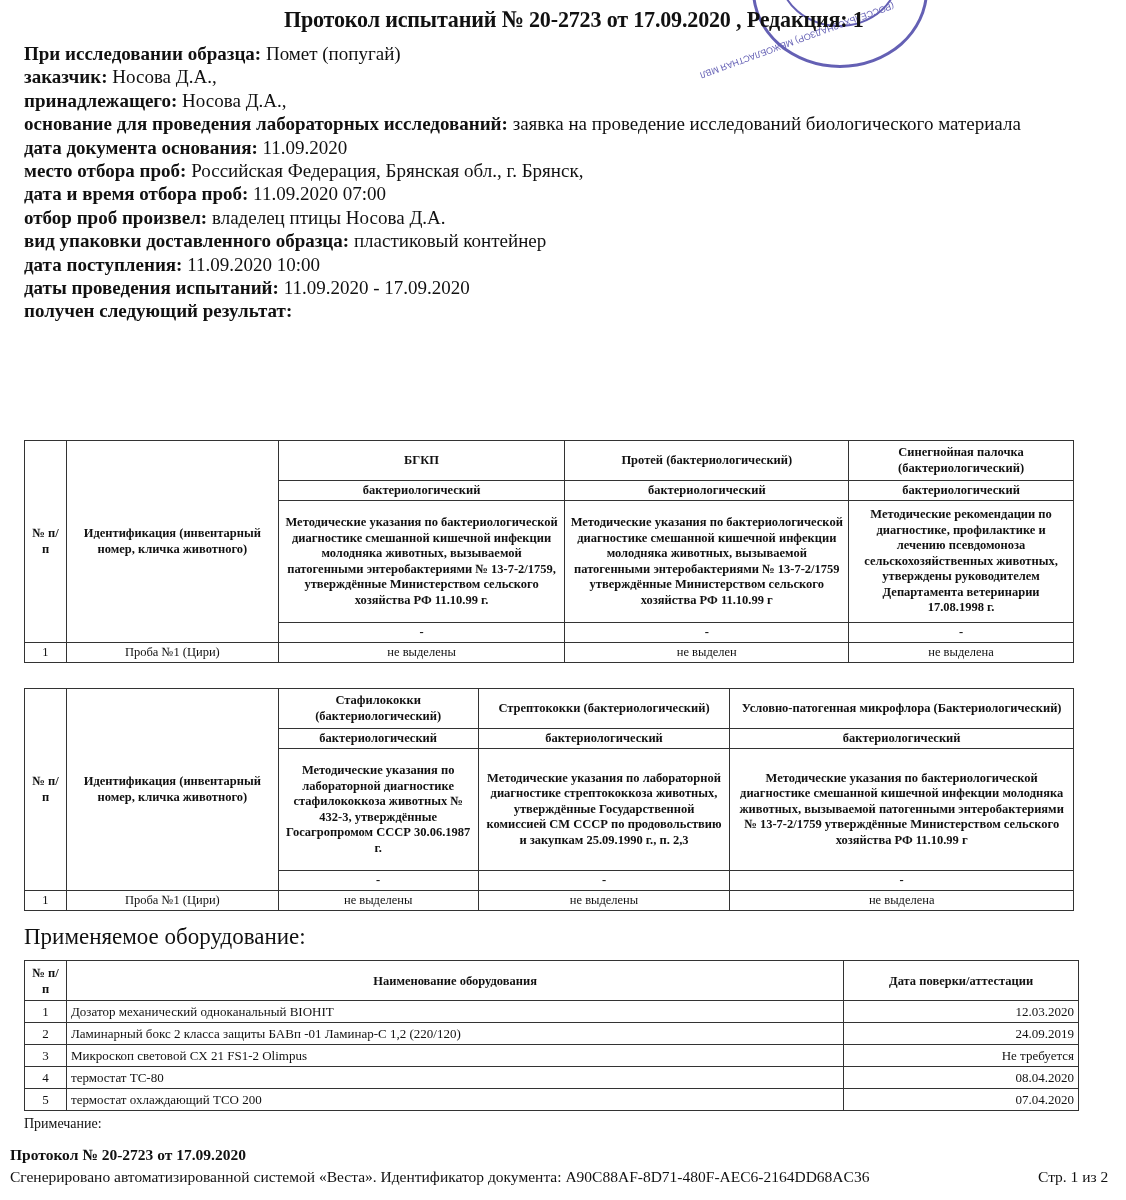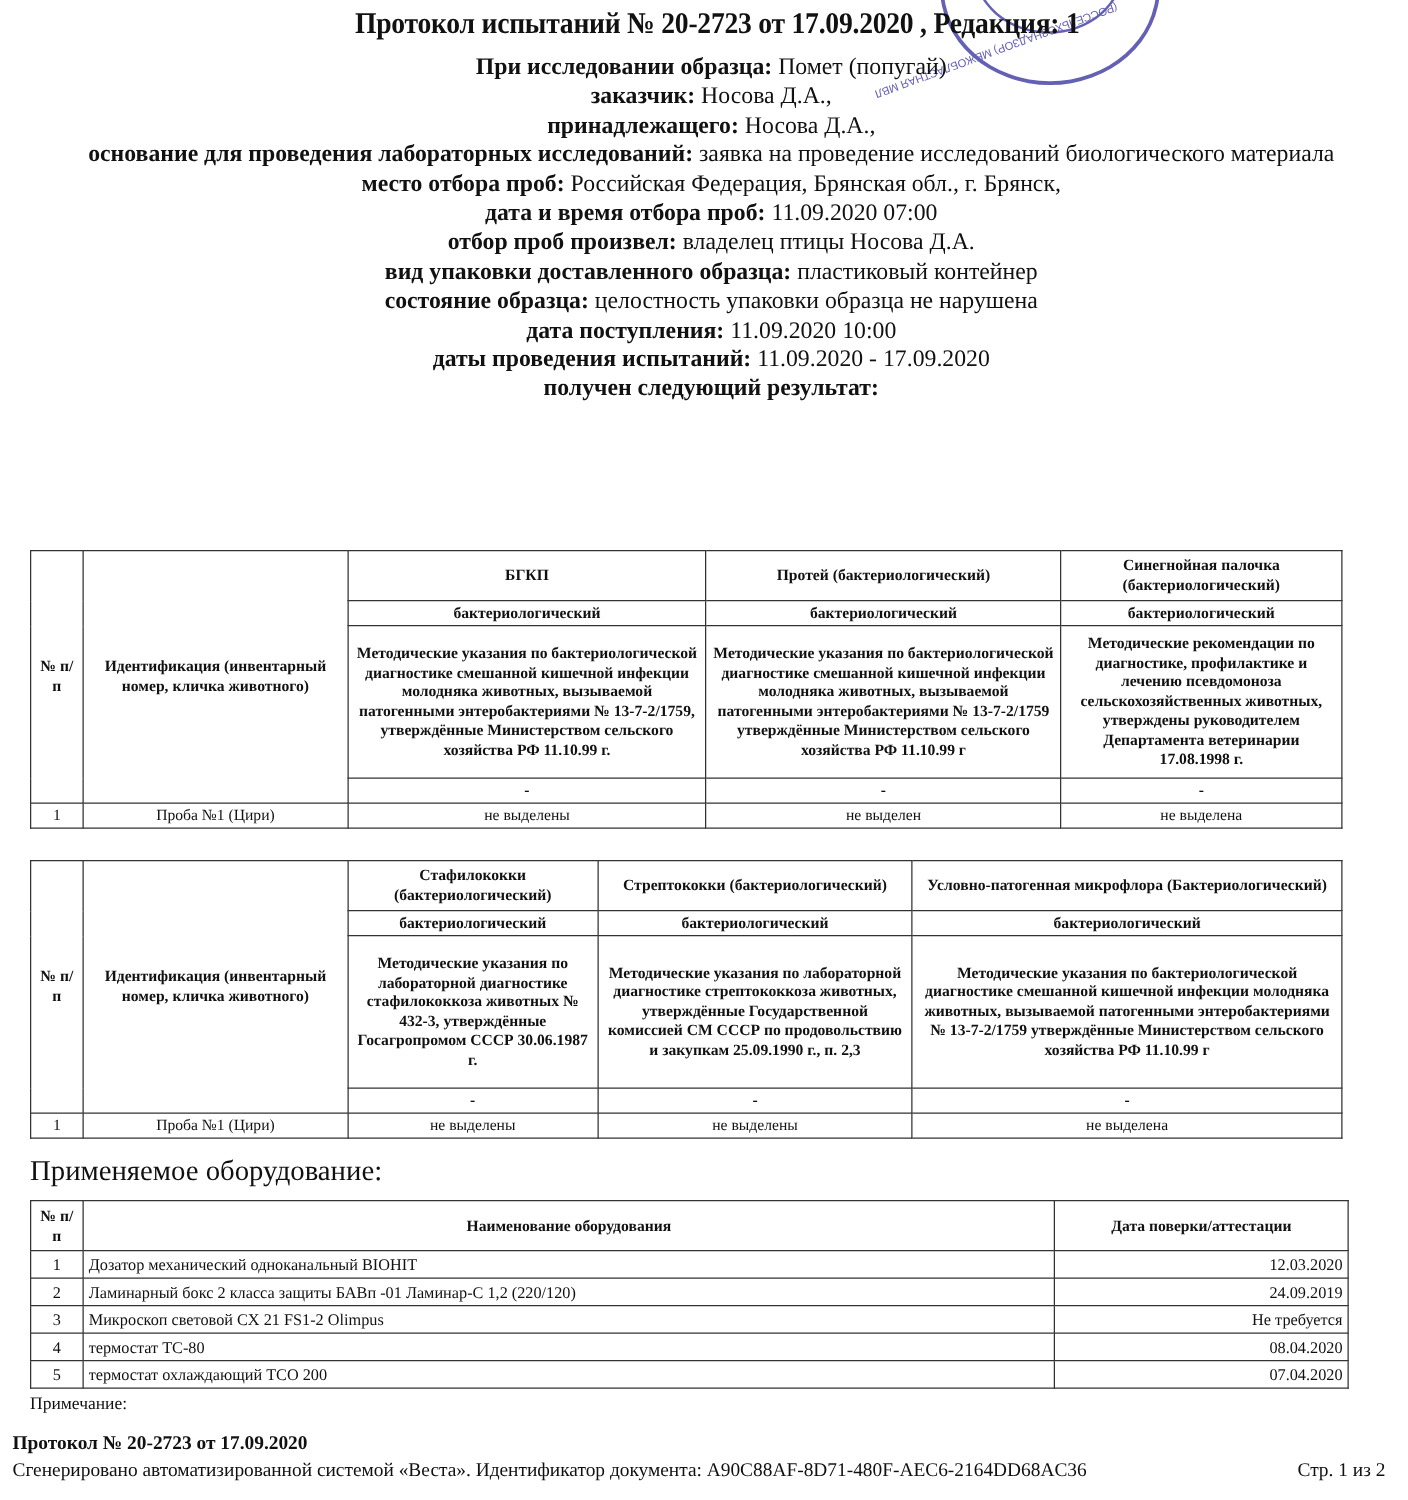--- a/index.html
+++ b/index.html
@@ -18,21 +18,21 @@
   }
   .stamp-inner {
     position: absolute; left: 24px; top: 8px; width: 116px; height: 100px;
     border: 2px solid #4a45a8; border-radius: 50%;
   }
   .stamp-text {
     position: absolute; left: 32px; top: 104px; width: 110px; text-align: center;
     font-family: "Liberation Sans", sans-serif; font-size: 9px; color: #4a45a8;
     transform: rotate(160deg); white-space: nowrap;
   }
-  .fields { position: absolute; left: 24px; top: 42px; width: 1090px; font-size: 19px; line-height: 23.4px; text-align: center; }
+  .fields { position: absolute; left: 24px; top: 42px; width: 1090px; font-size: 19px; line-height: 23.4px; }
   .fields .row { white-space: nowrap; }
   .fields .row.wrap { white-space: normal; }
   .fields b { font-weight: bold; }
 
   table.res {
     position: absolute; border-collapse: collapse; font-size: 12.5px; line-height: 15.5px;
   }
   table.res td, table.res th {
     border: 1.5px solid #333; text-align: center; vertical-align: middle; padding: 1px 4px;
   }
@@ -63,25 +63,25 @@
   <div class="stamp-text">(РОССЕЛЬХОЗНАДЗОР) МЕЖОБЛАСТНАЯ МВЛ</div>
 </div>
 
 <div class="title">Протокол испытаний № 20-2723 от 17.09.2020 , Редакция: 1</div>
 
 <div class="fields">
   <div class="row"><b>При исследовании образца:</b><span> Помет (попугай)</span></div>
   <div class="row"><b>заказчик:</b><span> Носова Д.А.,</span></div>
   <div class="row"><b>принадлежащего:</b><span> Носова Д.А.,</span></div>
   <div class="row wrap"><b>основание для проведения лабораторных исследований:</b><span> заявка на проведение исследований биологического материала</span></div>
+  <div class="row"><b>дата документа основания:</b><span> 11.09.2020</span></div>
   <div class="row"><b>место отбора проб:</b><span> Российская Федерация, Брянская обл., г. Брянск,</span></div>
   <div class="row"><b>дата и время отбора проб:</b><span> 11.09.2020 07:00</span></div>
   <div class="row"><b>отбор проб произвел:</b><span> владелец птицы Носова Д.А.</span></div>
   <div class="row"><b>вид упаковки доставленного образца:</b><span> пластиковый контейнер</span></div>
-  <div class="row"><b>состояние образца:</b><span> целостность упаковки образца не нарушена</span></div>
   <div class="row"><b>дата поступления:</b><span> 11.09.2020 10:00</span></div>
   <div class="row"><b>даты проведения испытаний:</b><span> 11.09.2020 - 17.09.2020</span></div>
   <div class="row"><b>получен следующий результат:</b></div>
 </div>
 
 <table class="res" id="t1">
   <colgroup>
     <col style="width:42px">
       <col style="width:212px">
       <col style="width:287px">

